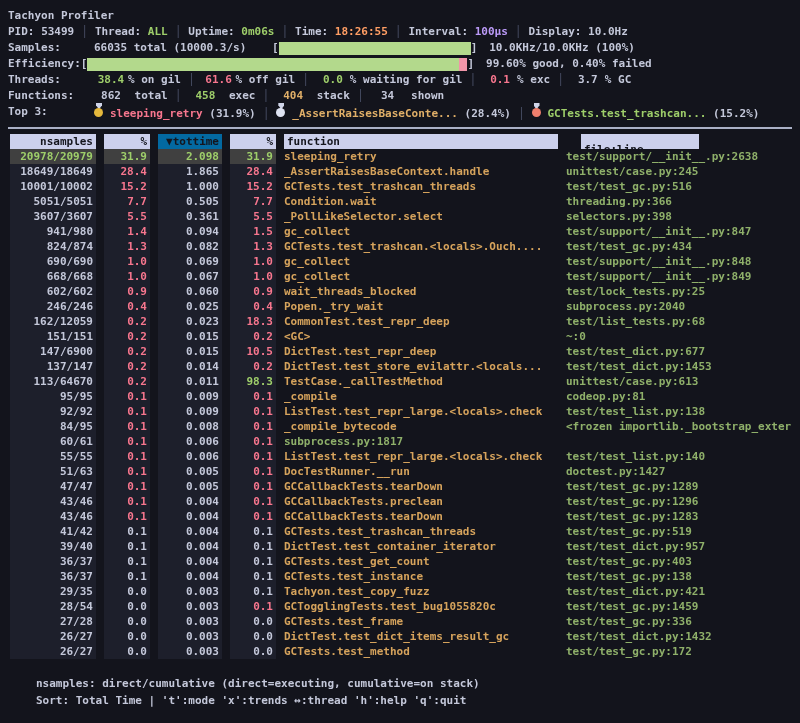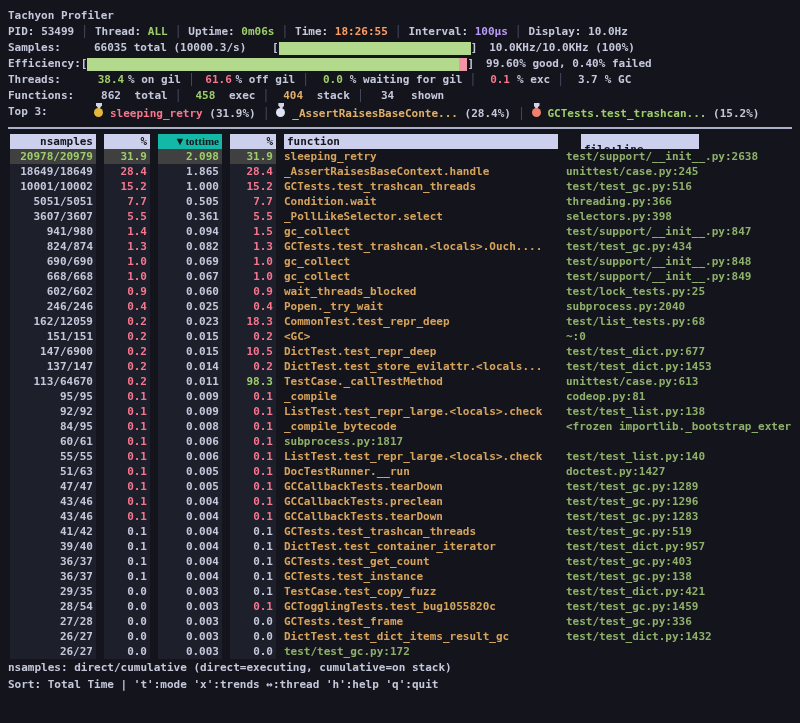--- a/index.html
+++ b/index.html
@@ -34,29 +34,29 @@
     clip-path:polygon(0 0,100% 0,100% 40%,50% 100%,0 40%);}
   .medal .disc{position:absolute;bottom:0;left:0;width:9px;height:9px;border-radius:50%;}
   .disc-gold{background:#e5b83c;}
   .disc-silver{background:#dfe3f2;}
   .disc-bronze{background:#f07f6d;}
   .rule{height:2px;background:#aab0c6;margin:7px 8px 5px 8px;}
   .thead,.trow{display:grid;grid-template-columns:86px 46px 64px 46px 274px 1fr;
     column-gap:8px;height:15px;line-height:15px;padding:0 8px 0 10px;white-space:pre;}
   .hcell{background:#ccd0ec;color:#14151d;padding:0 3px;overflow:hidden;}
   .hcell.num{text-align:right;}
-  .hcell.sort{background:#14b8a6;font-family:Liberation Serif, serif;}
+  .hcell.sort{background:#0369a1;}
   .hcell.file-h{background:transparent;padding:0;}
   .hcell.file-h span{display:inline-block;background:#ccd0ec;width:118px;padding:8px 3px;box-sizing:border-box;margin-left:15px;}
   .cell{overflow:hidden;}
   .cell.num{text-align:right;padding:0 3px;}
   .trow .n{background:#1d1f2b;}
   .trow.top .n{background:#404040;}
   .p2-alert{background:#45202c;}
-  .footer{}
+  .footer{margin-top:16px;padding-left:28px;}
   .footer .line{height:17px;line-height:17px;}
 </style>
 </head>
 <body>
 
 <div class="term">
 
   <div class="line title">Tachyon Profiler</div>
 
   <div class="line" id="statusbar"><span class="c-fg">PID: </span><span class="c-fg">53499</span><span class="sep">│</span><span class="c-fg">Thread: </span><span class="c-green">ALL</span><span class="sep">│</span><span class="c-fg">Uptime: </span><span class="c-green">0m06s</span><span class="sep">│</span><span class="c-fg">Time: </span><span class="c-time">18:26:55</span><span class="sep">│</span><span class="c-fg">Interval: </span><span class="c-purple">100μs</span><span class="sep">│</span><span class="c-fg">Display: </span><span class="c-fg">10.0Hz</span></div>
@@ -115,25 +115,25 @@
       <div class="trow hot"><div class="cell num n c-fg">60/61</div><div class="cell num n c-red">0.1</div><div class="cell num n c-fg">0.006</div><div class="cell num n c-red">0.1</div><div class="cell c-file">subprocess.py:1817</div></div>
       <div class="trow hot"><div class="cell num n c-fg">55/55</div><div class="cell num n c-red">0.1</div><div class="cell num n c-fg">0.006</div><div class="cell num n c-red">0.1</div><div class="cell c-fn">ListTest.test_repr_large.&lt;locals&gt;.check</div><div class="cell c-file">test/test_list.py:140</div></div>
       <div class="trow hot"><div class="cell num n c-fg">51/63</div><div class="cell num n c-red">0.1</div><div class="cell num n c-fg">0.005</div><div class="cell num n c-red">0.1</div><div class="cell c-fn">DocTestRunner.__run</div><div class="cell c-file">doctest.py:1427</div></div>
       <div class="trow hot"><div class="cell num n c-fg">47/47</div><div class="cell num n c-red">0.1</div><div class="cell num n c-fg">0.005</div><div class="cell num n c-red">0.1</div><div class="cell c-fn">GCCallbackTests.tearDown</div><div class="cell c-file">test/test_gc.py:1289</div></div>
       <div class="trow hot"><div class="cell num n c-fg">43/46</div><div class="cell num n c-red">0.1</div><div class="cell num n c-fg">0.004</div><div class="cell num n c-red">0.1</div><div class="cell c-fn">GCCallbackTests.preclean</div><div class="cell c-file">test/test_gc.py:1296</div></div>
       <div class="trow hot"><div class="cell num n c-fg">43/46</div><div class="cell num n c-red">0.1</div><div class="cell num n c-fg">0.004</div><div class="cell num n c-red">0.1</div><div class="cell c-fn">GCCallbackTests.tearDown</div><div class="cell c-file">test/test_gc.py:1283</div></div>
       <div class="trow cool"><div class="cell num n c-fg">41/42</div><div class="cell num n c-fg">0.1</div><div class="cell num n c-fg">0.004</div><div class="cell num n c-fg">0.1</div><div class="cell c-fn">GCTests.test_trashcan_threads</div><div class="cell c-file">test/test_gc.py:519</div></div>
       <div class="trow cool"><div class="cell num n c-fg">39/40</div><div class="cell num n c-fg">0.1</div><div class="cell num n c-fg">0.004</div><div class="cell num n c-fg">0.1</div><div class="cell c-fn">DictTest.test_container_iterator</div><div class="cell c-file">test/test_dict.py:957</div></div>
       <div class="trow cool"><div class="cell num n c-fg">36/37</div><div class="cell num n c-fg">0.1</div><div class="cell num n c-fg">0.004</div><div class="cell num n c-fg">0.1</div><div class="cell c-fn">GCTests.test_get_count</div><div class="cell c-file">test/test_gc.py:403</div></div>
       <div class="trow cool"><div class="cell num n c-fg">36/37</div><div class="cell num n c-fg">0.1</div><div class="cell num n c-fg">0.004</div><div class="cell num n c-fg">0.1</div><div class="cell c-fn">GCTests.test_instance</div><div class="cell c-file">test/test_gc.py:138</div></div>
-      <div class="trow cool"><div class="cell num n c-fg">29/35</div><div class="cell num n c-fg">0.0</div><div class="cell num n c-fg">0.003</div><div class="cell num n c-fg">0.1</div><div class="cell c-fn">TestCase.test_copy_fuzz</div><div class="cell c-file">test/test_dict.py:421</div></div>
+      <div class="trow cool"><div class="cell num n c-fg">29/35</div><div class="cell num n c-fg">0.0</div><div class="cell num n c-fg">0.003</div><div class="cell num n c-fg">0.1</div><div class="cell c-fn">Tachyon.test_copy_fuzz</div><div class="cell c-file">test/test_dict.py:421</div></div>
       <div class="trow cool"><div class="cell num n c-fg">28/54</div><div class="cell num n c-fg">0.0</div><div class="cell num n c-fg">0.003</div><div class="cell num n c-red p2-alert">0.1</div><div class="cell c-fn">GCTogglingTests.test_bug1055820c</div><div class="cell c-file">test/test_gc.py:1459</div></div>
       <div class="trow cool"><div class="cell num n c-fg">27/28</div><div class="cell num n c-fg">0.0</div><div class="cell num n c-fg">0.003</div><div class="cell num n c-fg">0.0</div><div class="cell c-fn">GCTests.test_frame</div><div class="cell c-file">test/test_gc.py:336</div></div>
       <div class="trow cool"><div class="cell num n c-fg">26/27</div><div class="cell num n c-fg">0.0</div><div class="cell num n c-fg">0.003</div><div class="cell num n c-fg">0.0</div><div class="cell c-fn">DictTest.test_dict_items_result_gc</div><div class="cell c-file">test/test_dict.py:1432</div></div>
-      <div class="trow cool"><div class="cell num n c-fg">26/27</div><div class="cell num n c-fg">0.0</div><div class="cell num n c-fg">0.003</div><div class="cell num n c-fg">0.0</div><div class="cell c-file">test/test_gc.py:172</div></div>
+      <div class="trow cool"><div class="cell num n c-fg">26/27</div><div class="cell num n c-fg">0.0</div><div class="cell num n c-fg">0.003</div><div class="cell num n c-fg">0.0</div><div class="cell c-fn">GCTests.test_method</div><div class="cell c-file">test/test_gc.py:172</div></div>
     </div>
 
   <div class="footer">
     <div class="line">nsamples: direct/cumulative (direct=executing, cumulative=on stack)</div>
     <div class="line">Sort: Total Time | 't':mode 'x':trends ↔:thread 'h':help 'q':quit</div>
   </div>
 
 </div>
 
 </body></html>

